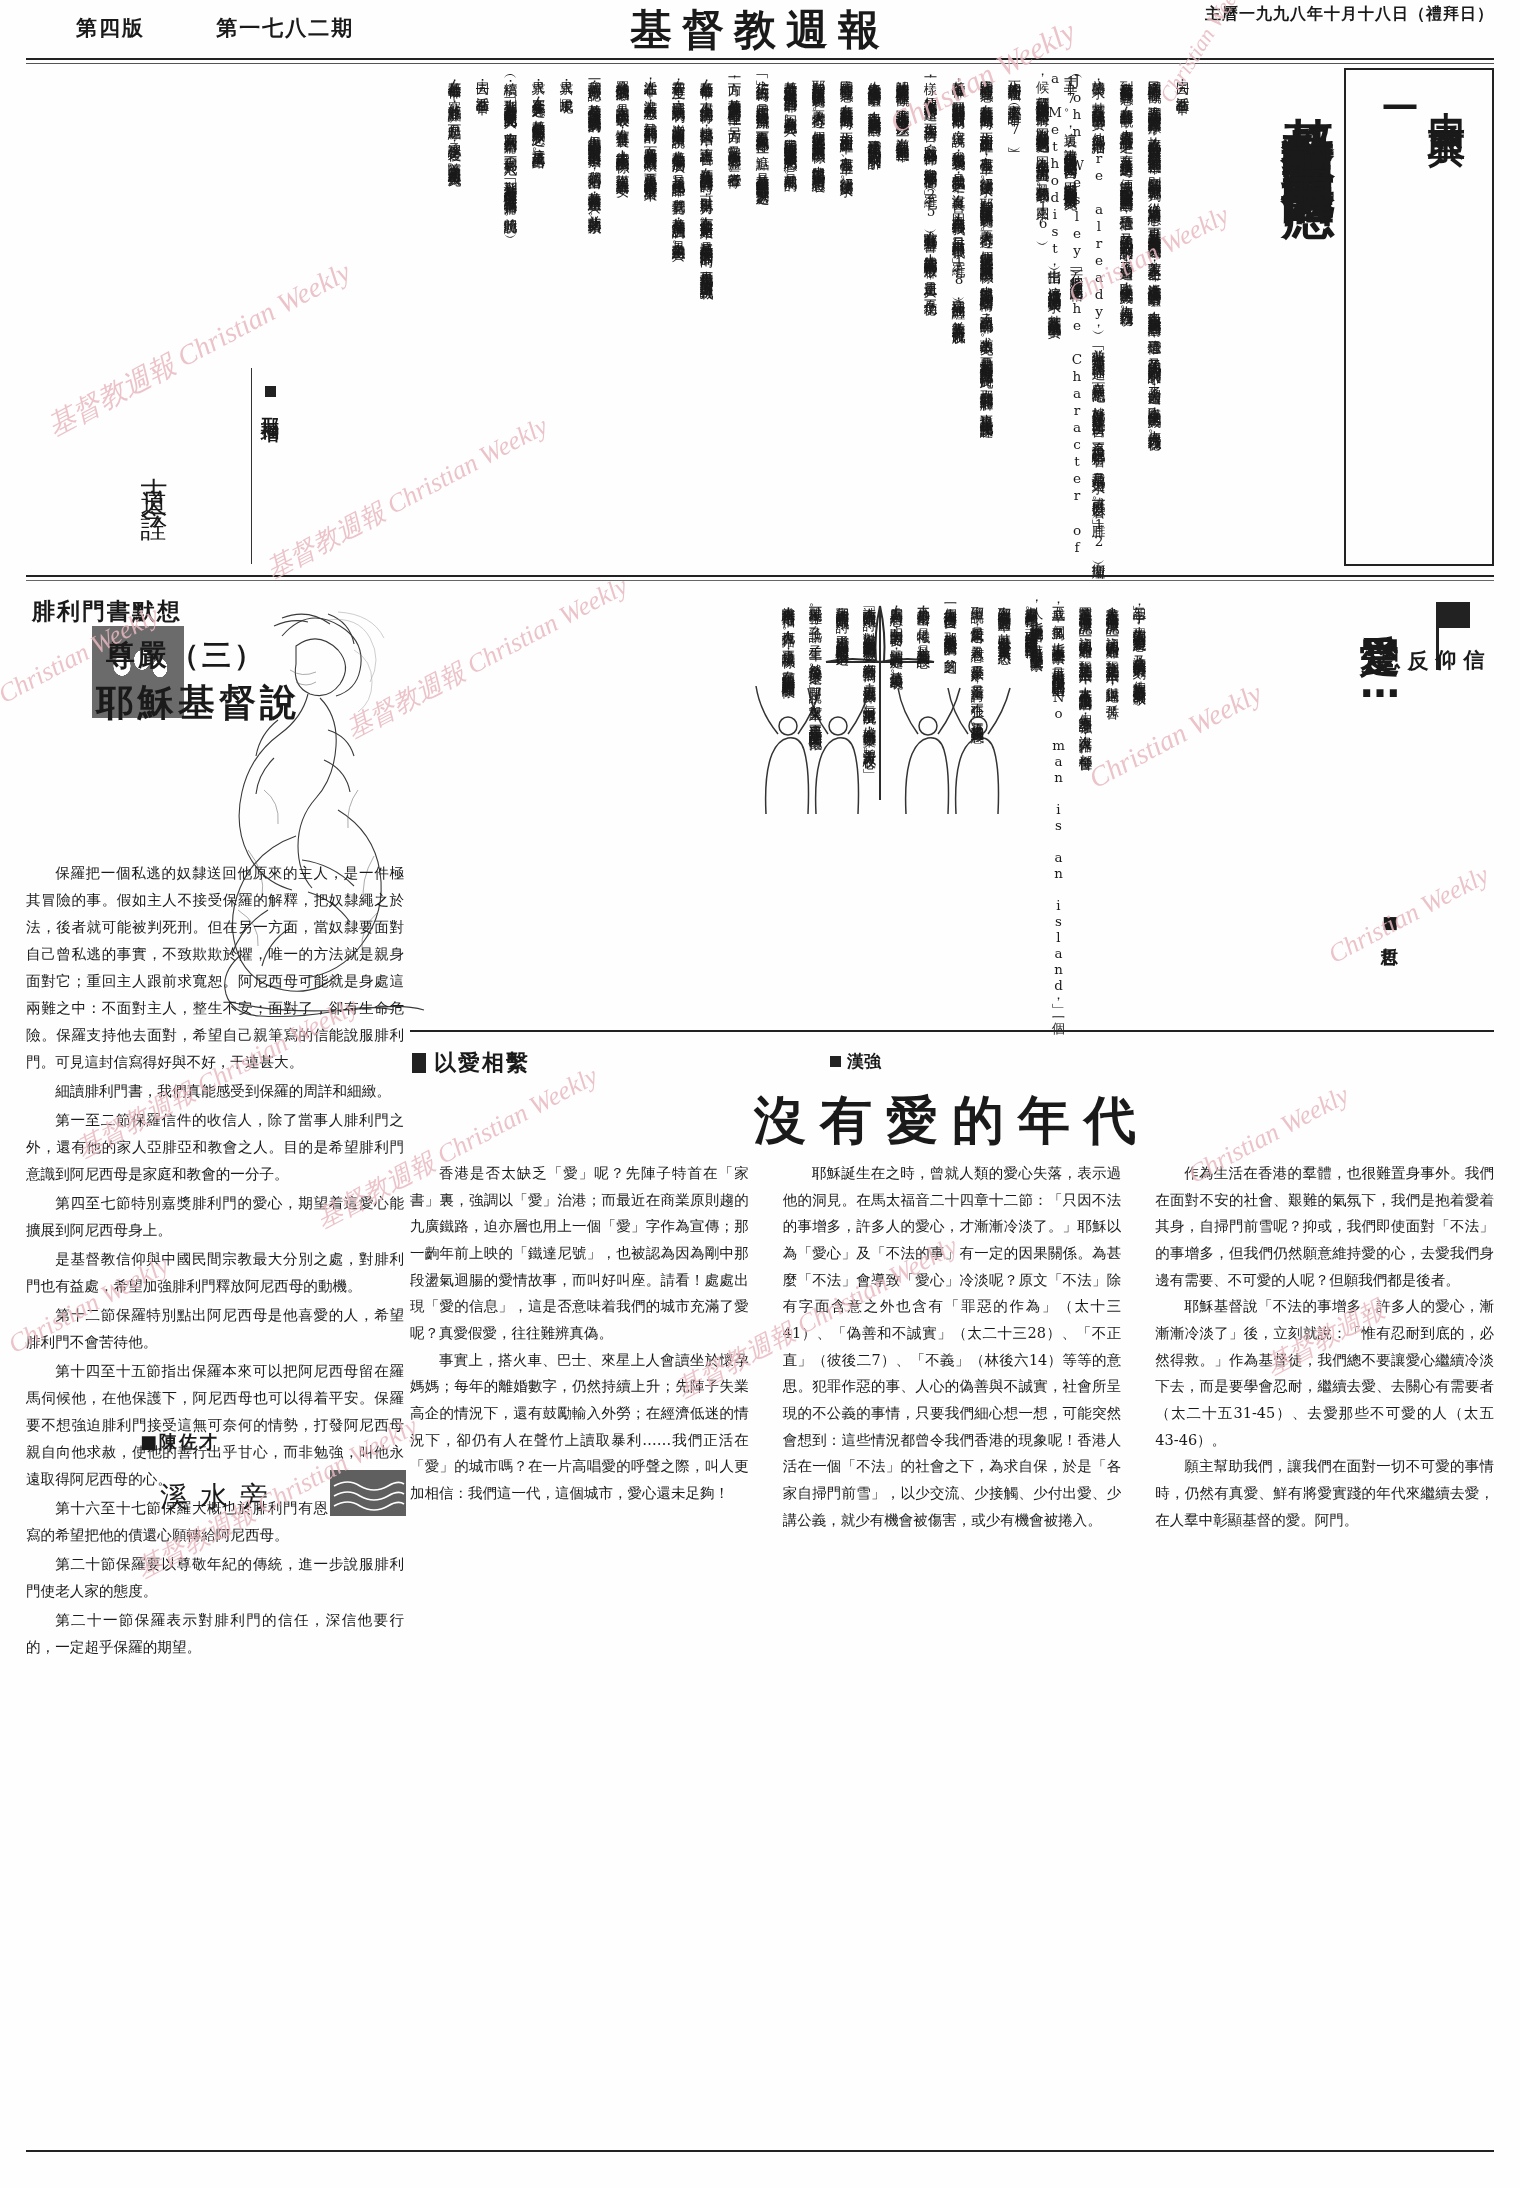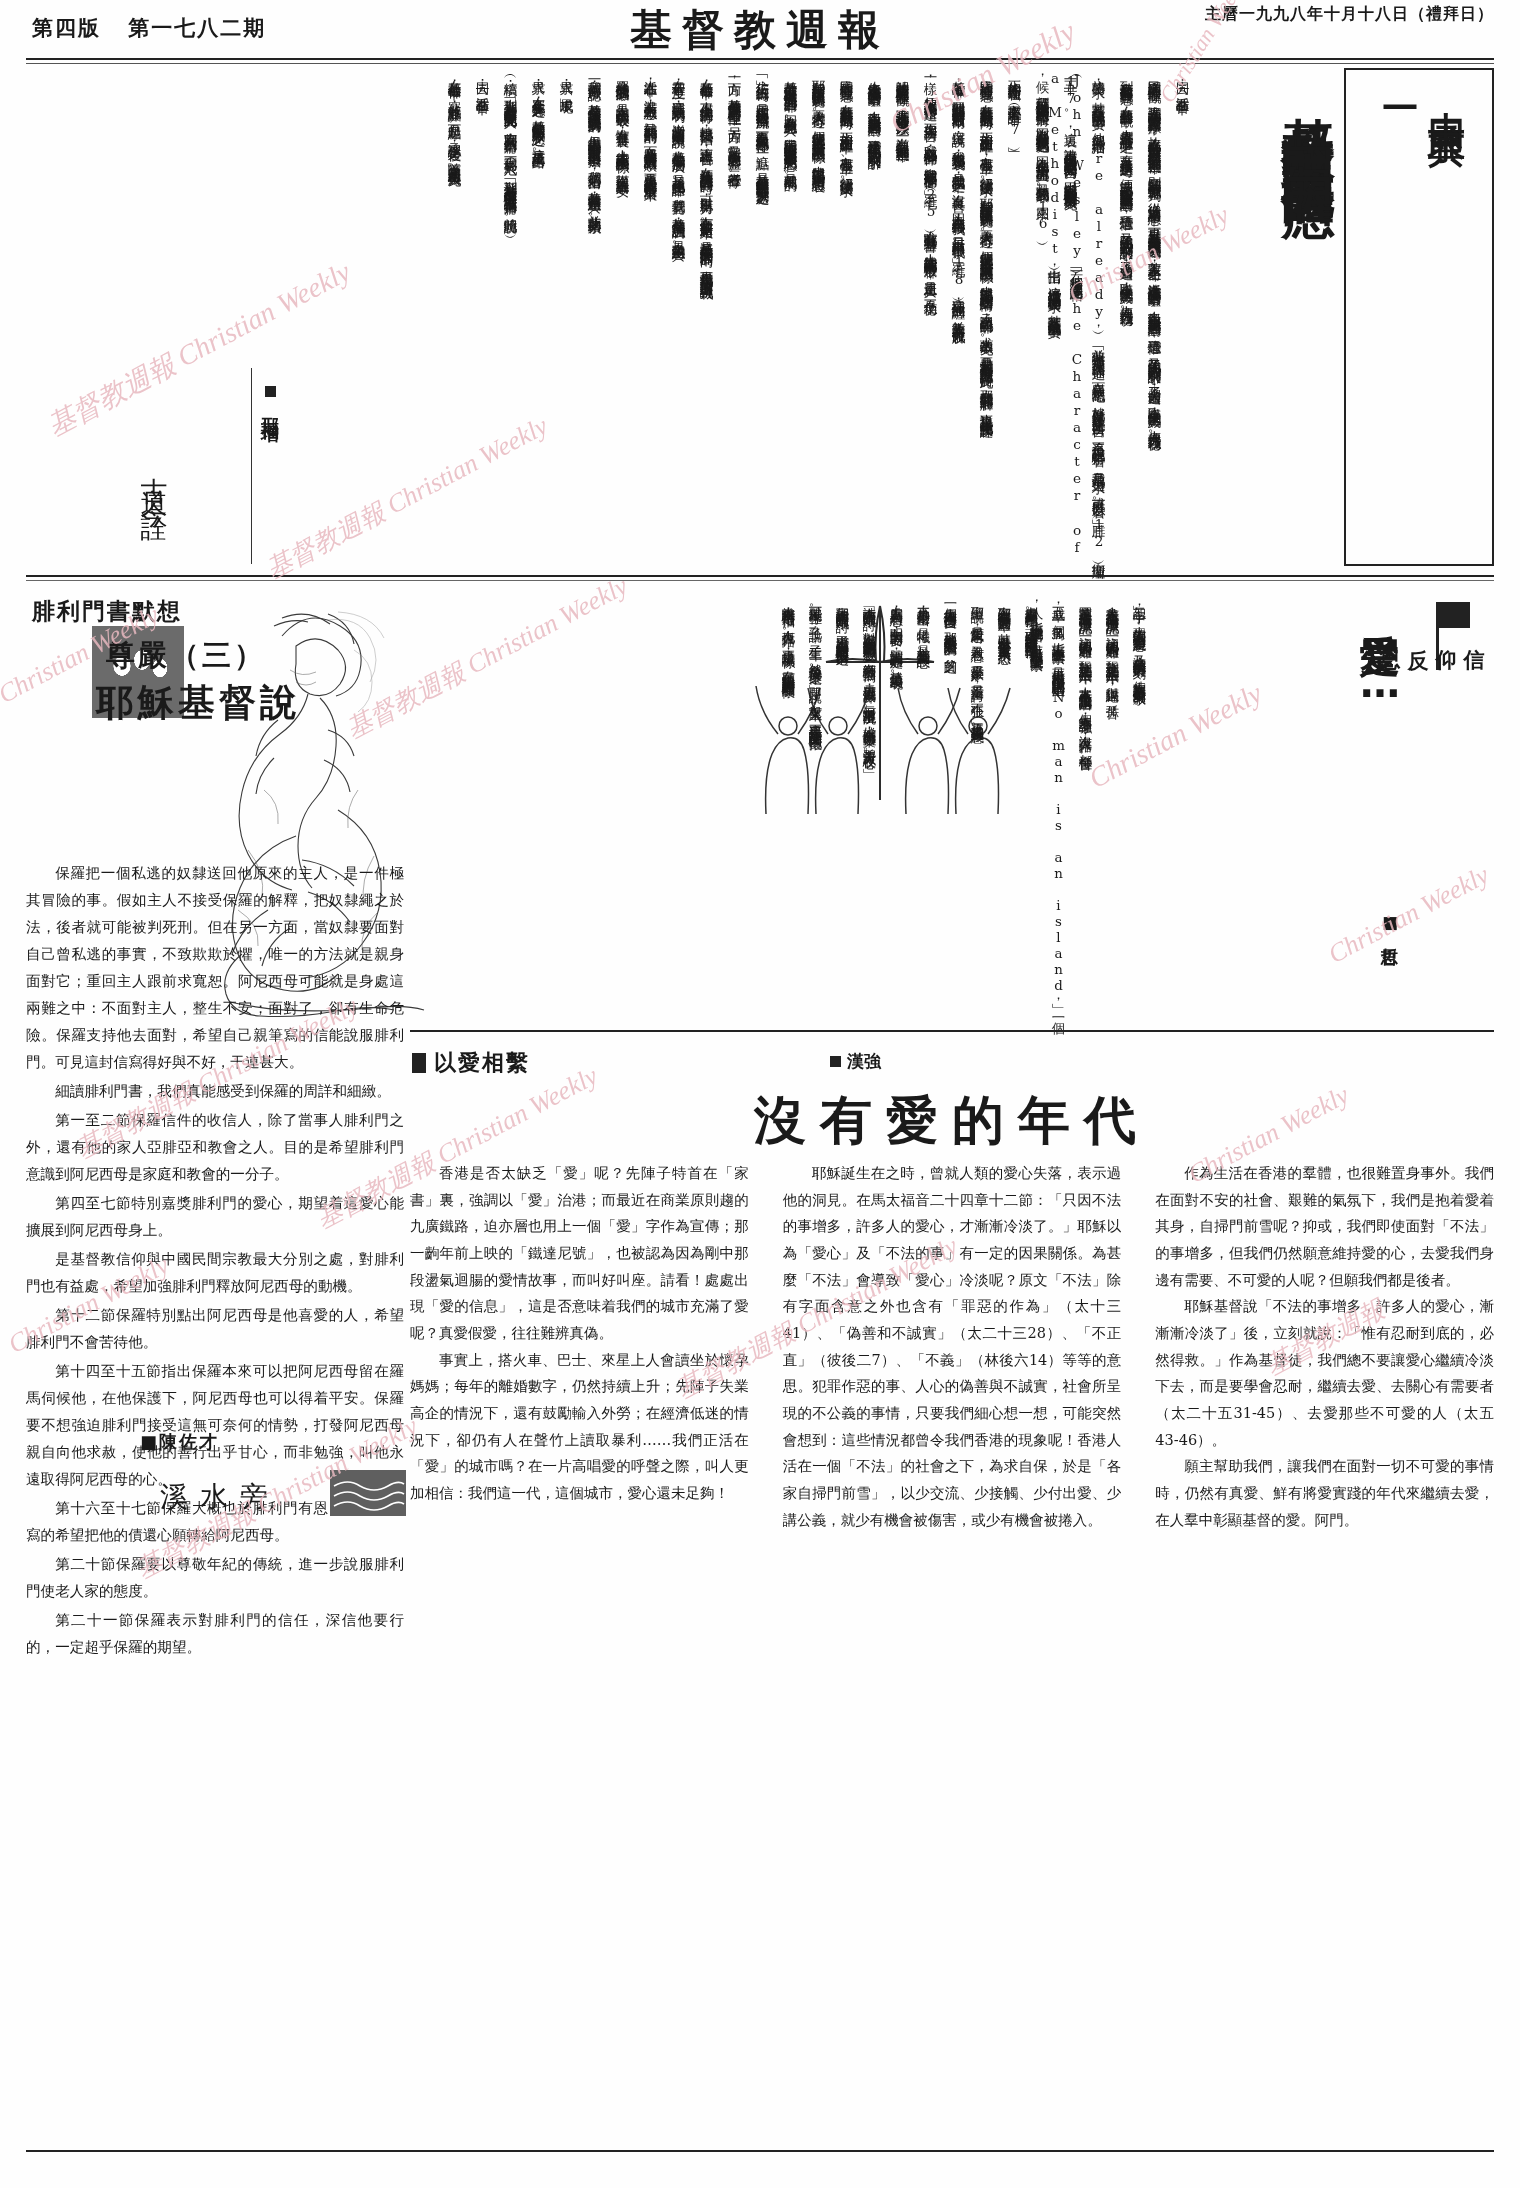--- a/index.html
+++ b/index.html
@@ -7,21 +7,21 @@
     width:1520px;height:2188px;position:relative;
     font-family:"DejaVu Serif","Liberation Serif",serif;
     color:#1a1a1a;
     overflow:hidden;
   }
   .page{position:absolute;inset:0;background:#fefefe;}
 
   
   .masthead{position:absolute;left:0;top:0;width:1520px;height:62px;}
   .mh-left{position:absolute;left:32px;top:14px;font-size:21px;letter-spacing:2px;font-weight:bold;font-family:"DejaVu Serif",serif;}
-  .mh-left span{margin-right:18px;}
+  .mh-left span{margin-right:18px;margin-left:44px;}
   .mh-title{position:absolute;left:50%;transform:translateX(-50%);top:2px;font-size:42px;font-weight:bold;letter-spacing:10px;font-family:"DejaVu Serif",serif;}
   .mh-right{position:absolute;right:26px;top:4px;font-size:16px;letter-spacing:1px;font-weight:bold;}
   .mh-rule{position:absolute;left:26px;top:58px;width:1468px;border-top:2px solid #222;}
   .mh-rule2{position:absolute;left:26px;top:63px;width:1468px;border-top:1px solid #555;}
 
   
   .vcol{
     writing-mode:vertical-rl;
     text-orientation:upright;
     font-family:"DejaVu Serif","Liberation Serif",serif;

